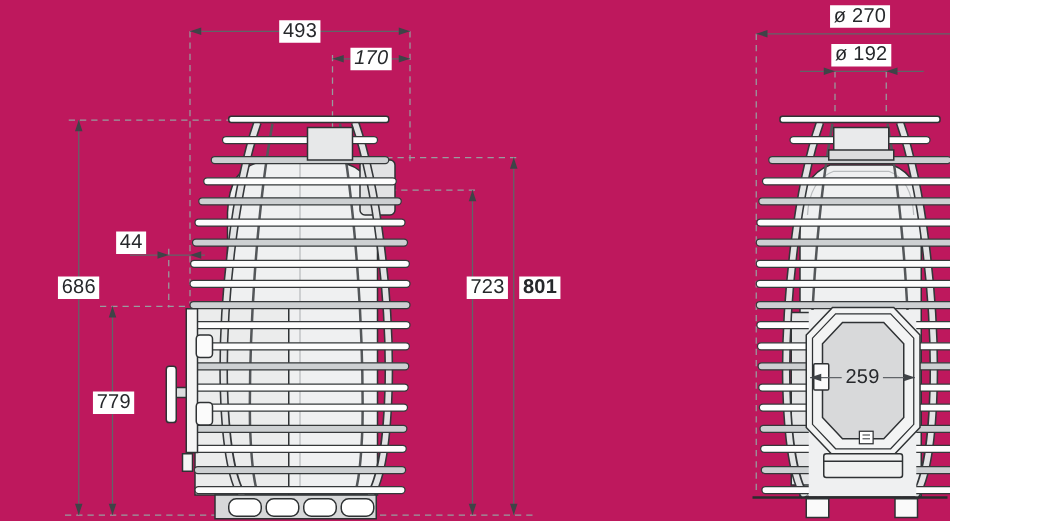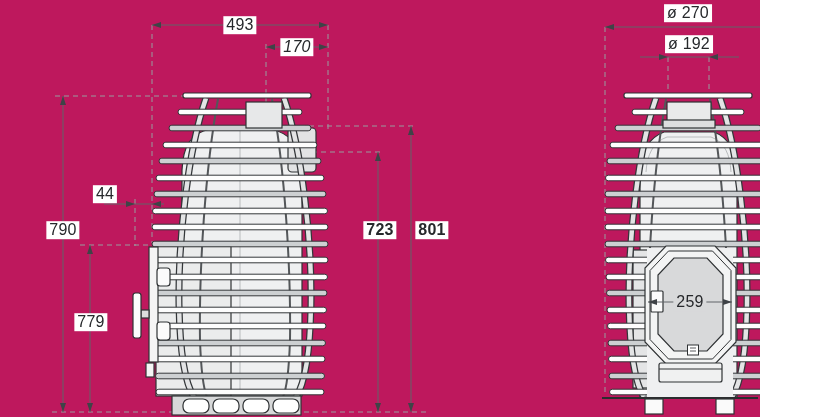--- a/index.html
+++ b/index.html
@@ -227,21 +227,21 @@
       <line x1="648" y1="302" x2="732" y2="302"></line>
       <polygon points="648,302 657,299 657,305" stroke="none"></polygon>
       <polygon points="732,302 723,299 723,305" stroke="none"></polygon>
     </g>
   </g>
 </svg>
 
   <div class="dim-label" style="left:240px;top:25px;">493</div>
   <div class="dim-label" style="left:297px;top:47px;font-style:italic;">170</div>
   <div class="dim-label" style="left:85px;top:194px;margin-left:20px;">44</div>
-  <div class="dim-label" style="left:63px;top:230px;">790</div>
+  <div class="dim-label" style="left:63px;top:230px;">686</div>
   <div class="dim-label" style="left:91px;top:322px;">779</div>
-  <div class="dim-label" style="left:380px;top:230px;font-weight:bold;">723</div>
+  <div class="dim-label" style="left:390px;top:230px;">723</div>
   <div class="dim-label" style="left:432px;top:230px;font-weight:bold;">801</div>
   <div class="dim-label" style="left:688px;top:13px;">ø 270</div>
   <div class="dim-label" style="left:689px;top:44px;">ø 192</div>
   <div class="dim-label on-glass" style="left:690px;top:302px;">259</div>
 
 </div>
 
 </body></html>

